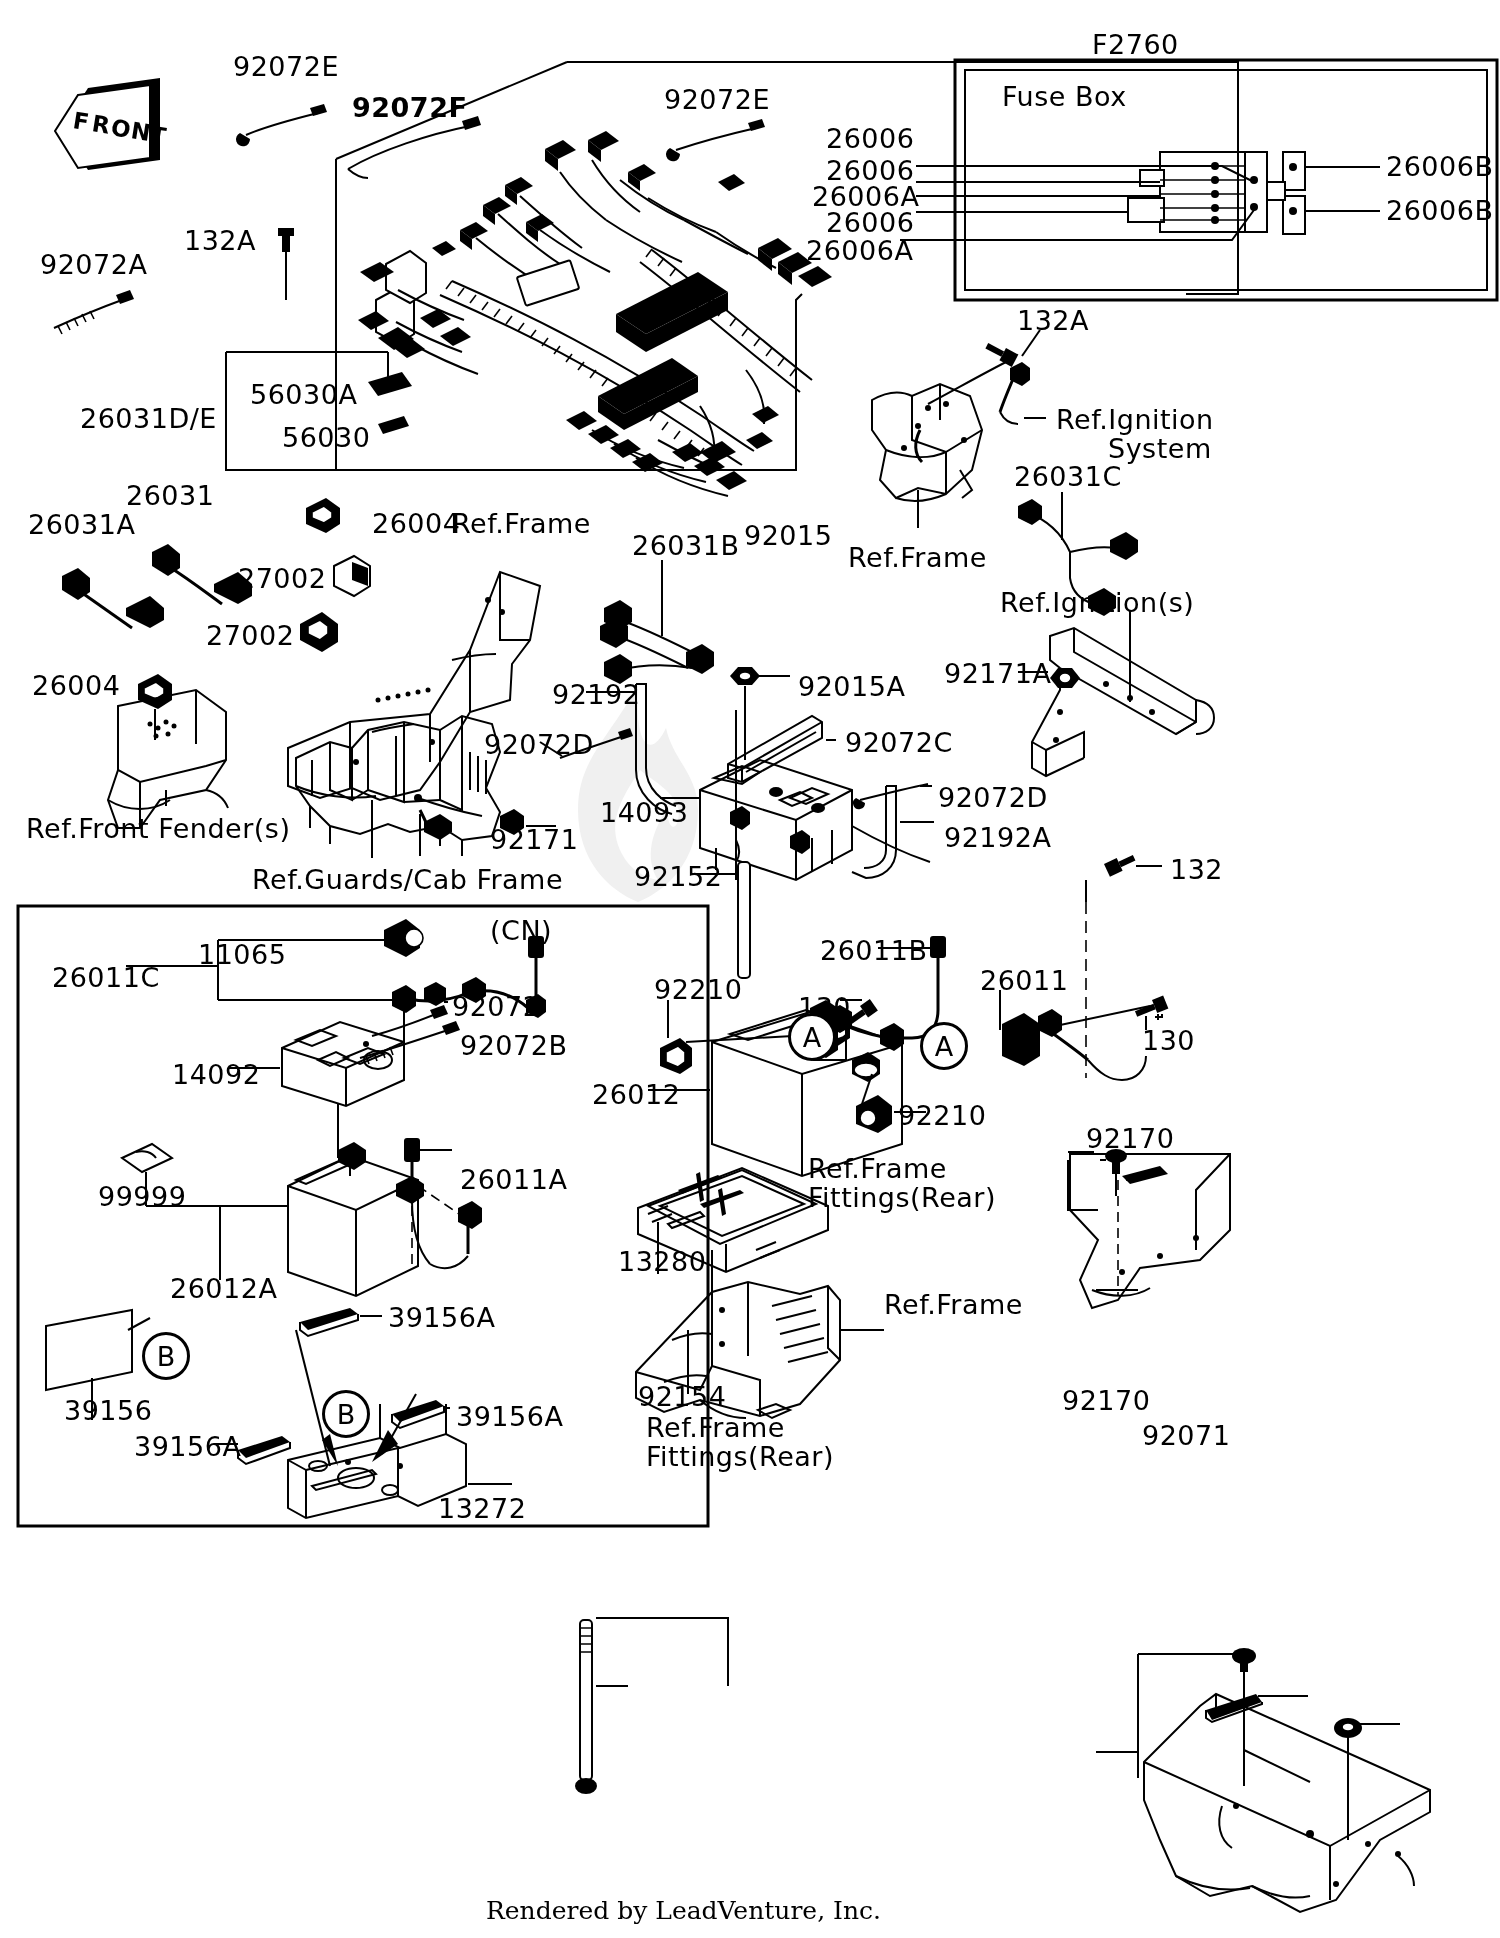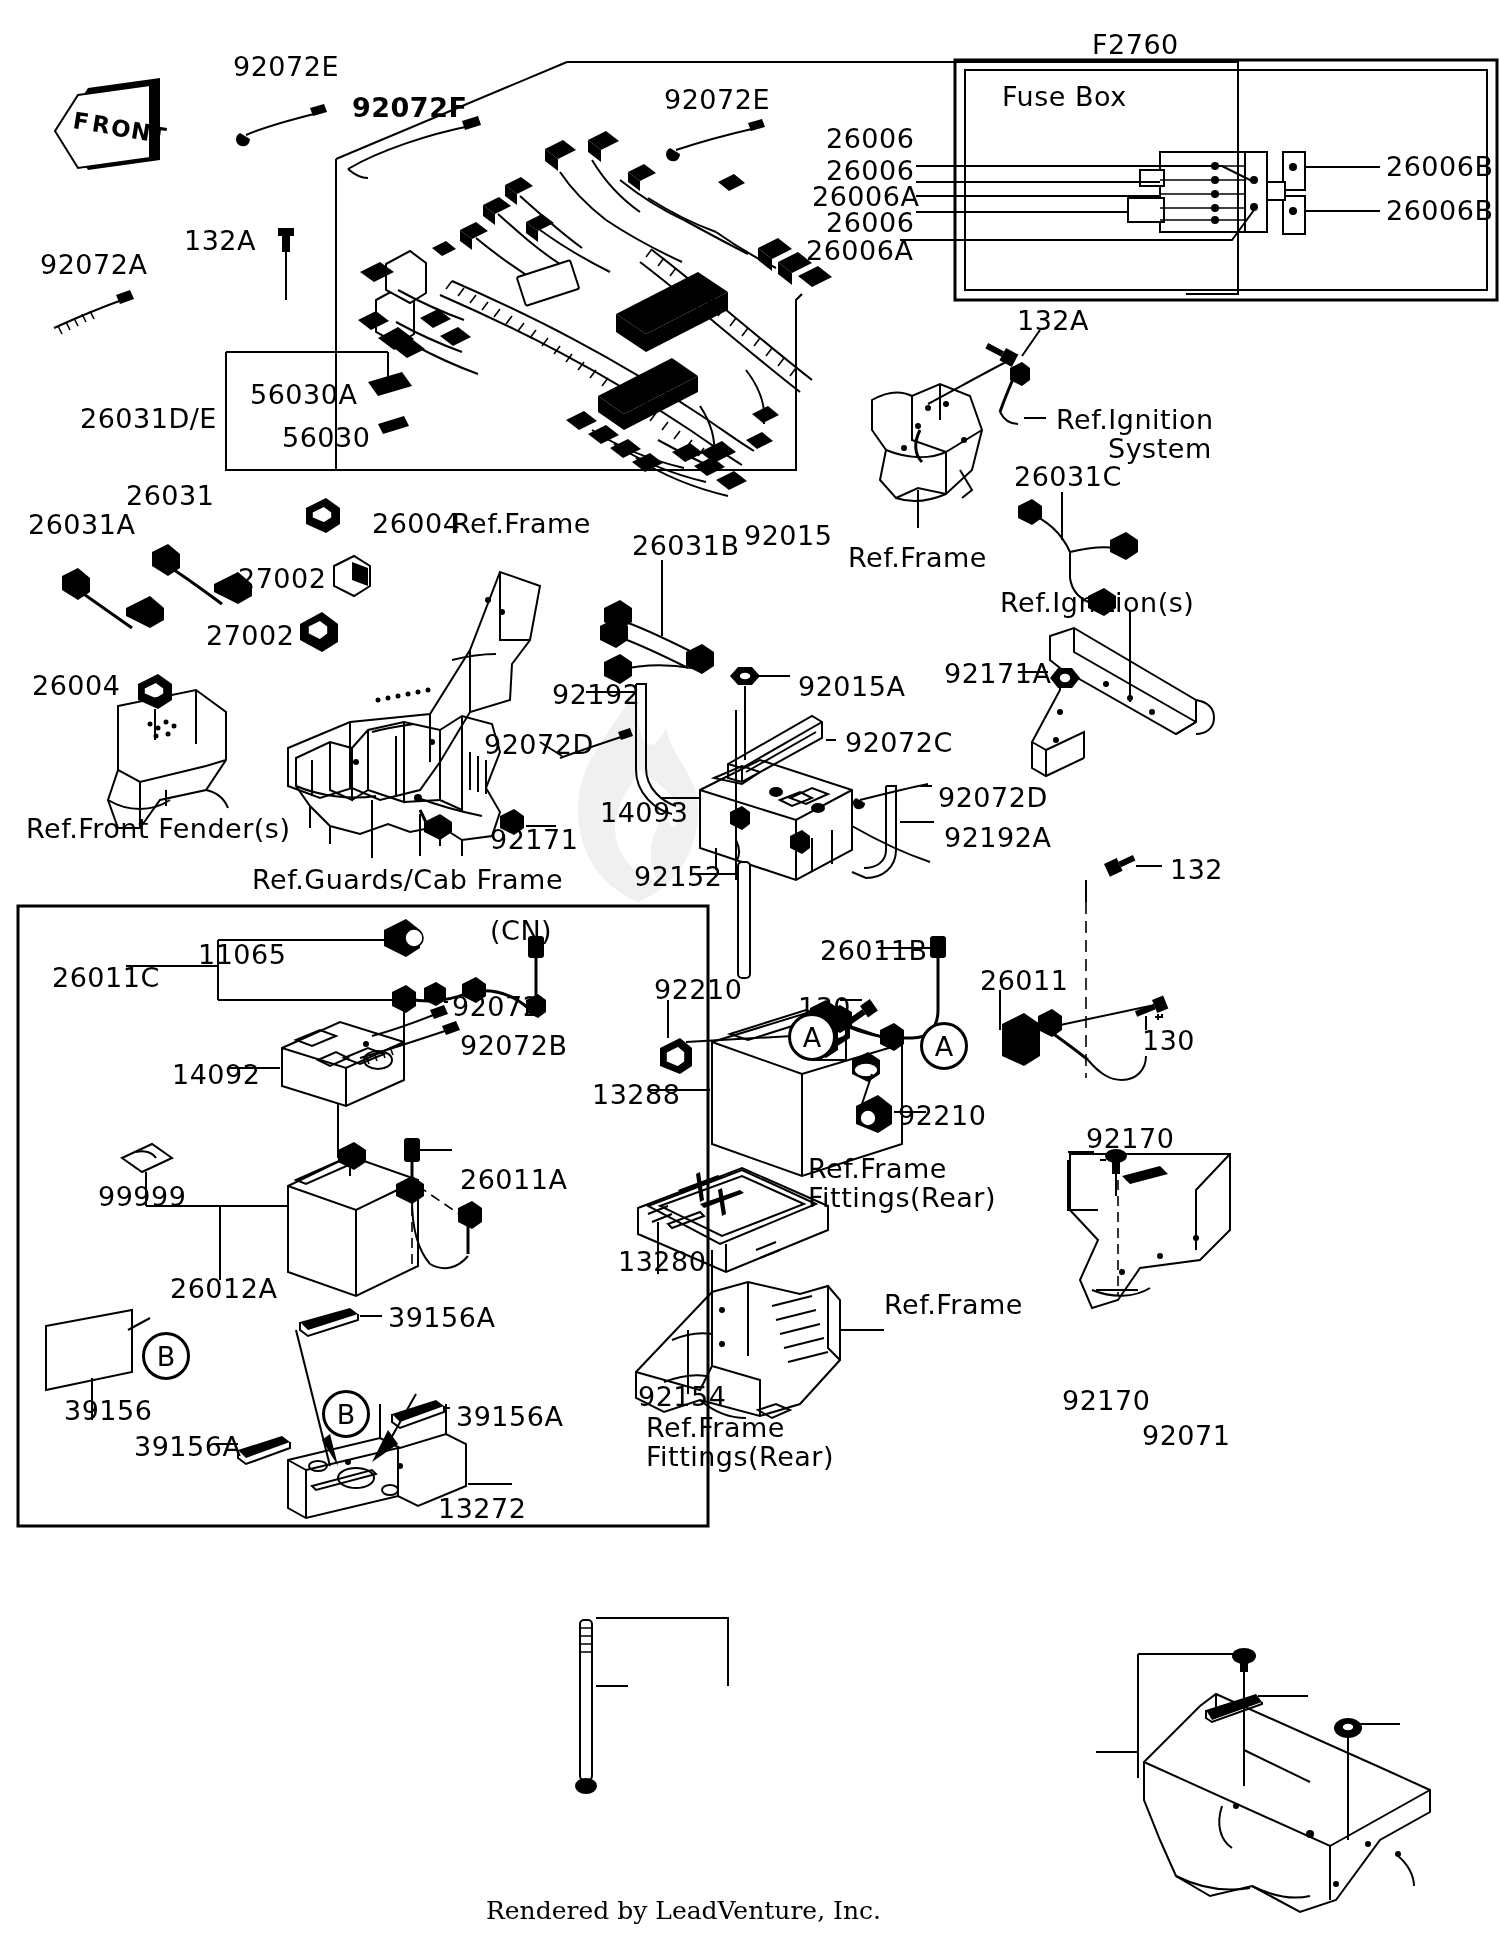--- a/index.html
+++ b/index.html
@@ -862,21 +862,21 @@
       <div class="lbl" style="left: 198px; top: 940px;">11065</div>
       <div class="lbl" style="left: 52px; top: 963px;">26011C</div>
       <div class="lbl" style="left: 820px; top: 936px;">26011B</div>
       <div class="lbl" style="left: 980px; top: 966px;">26011</div>
       <div class="lbl" style="left: 654px; top: 975px;">92210</div>
       <div class="lbl" style="left: 798px; top: 993px;">130</div>
       <div class="lbl" style="left: 452px; top: 992px;">92072</div>
       <div class="lbl" style="left: 460px; top: 1031px;">92072B</div>
       <div class="lbl" style="left: 1142px; top: 1026px;">130</div>
       <div class="lbl" style="left: 172px; top: 1060px; text-align: right;">14092</div>
-      <div class="lbl" style="left: 592px; top: 1080px;">13288</div>
+      <div class="lbl" style="left: 592px; top: 1080px;">26012</div>
       <div class="lbl" style="left: 898px; top: 1101px;">92210</div>
       <div class="lbl" style="left: 1086px; top: 1124px;">92170</div>
       <div class="lbl" style="left: 460px; top: 1145px; margin-top: 20px;">26011A</div>
       <div class="lbl" style="left: 808px; top: 1154px;">Ref.Frame</div>
       <div class="lbl" style="left: 808px; top: 1183px;">Fittings(Rear)</div>
       <div class="lbl" style="left: 98px; top: 1182px;">99999</div>
       <div class="lbl" style="left: 618px; top: 1247px;">13280</div>
       <div class="lbl" style="left: 170px; top: 1274px;">26012A</div>
       <div class="lbl" style="left: 388px; top: 1303px;">39156A</div>
       <div class="lbl" style="left: 884px; top: 1290px;">Ref.Frame</div>

